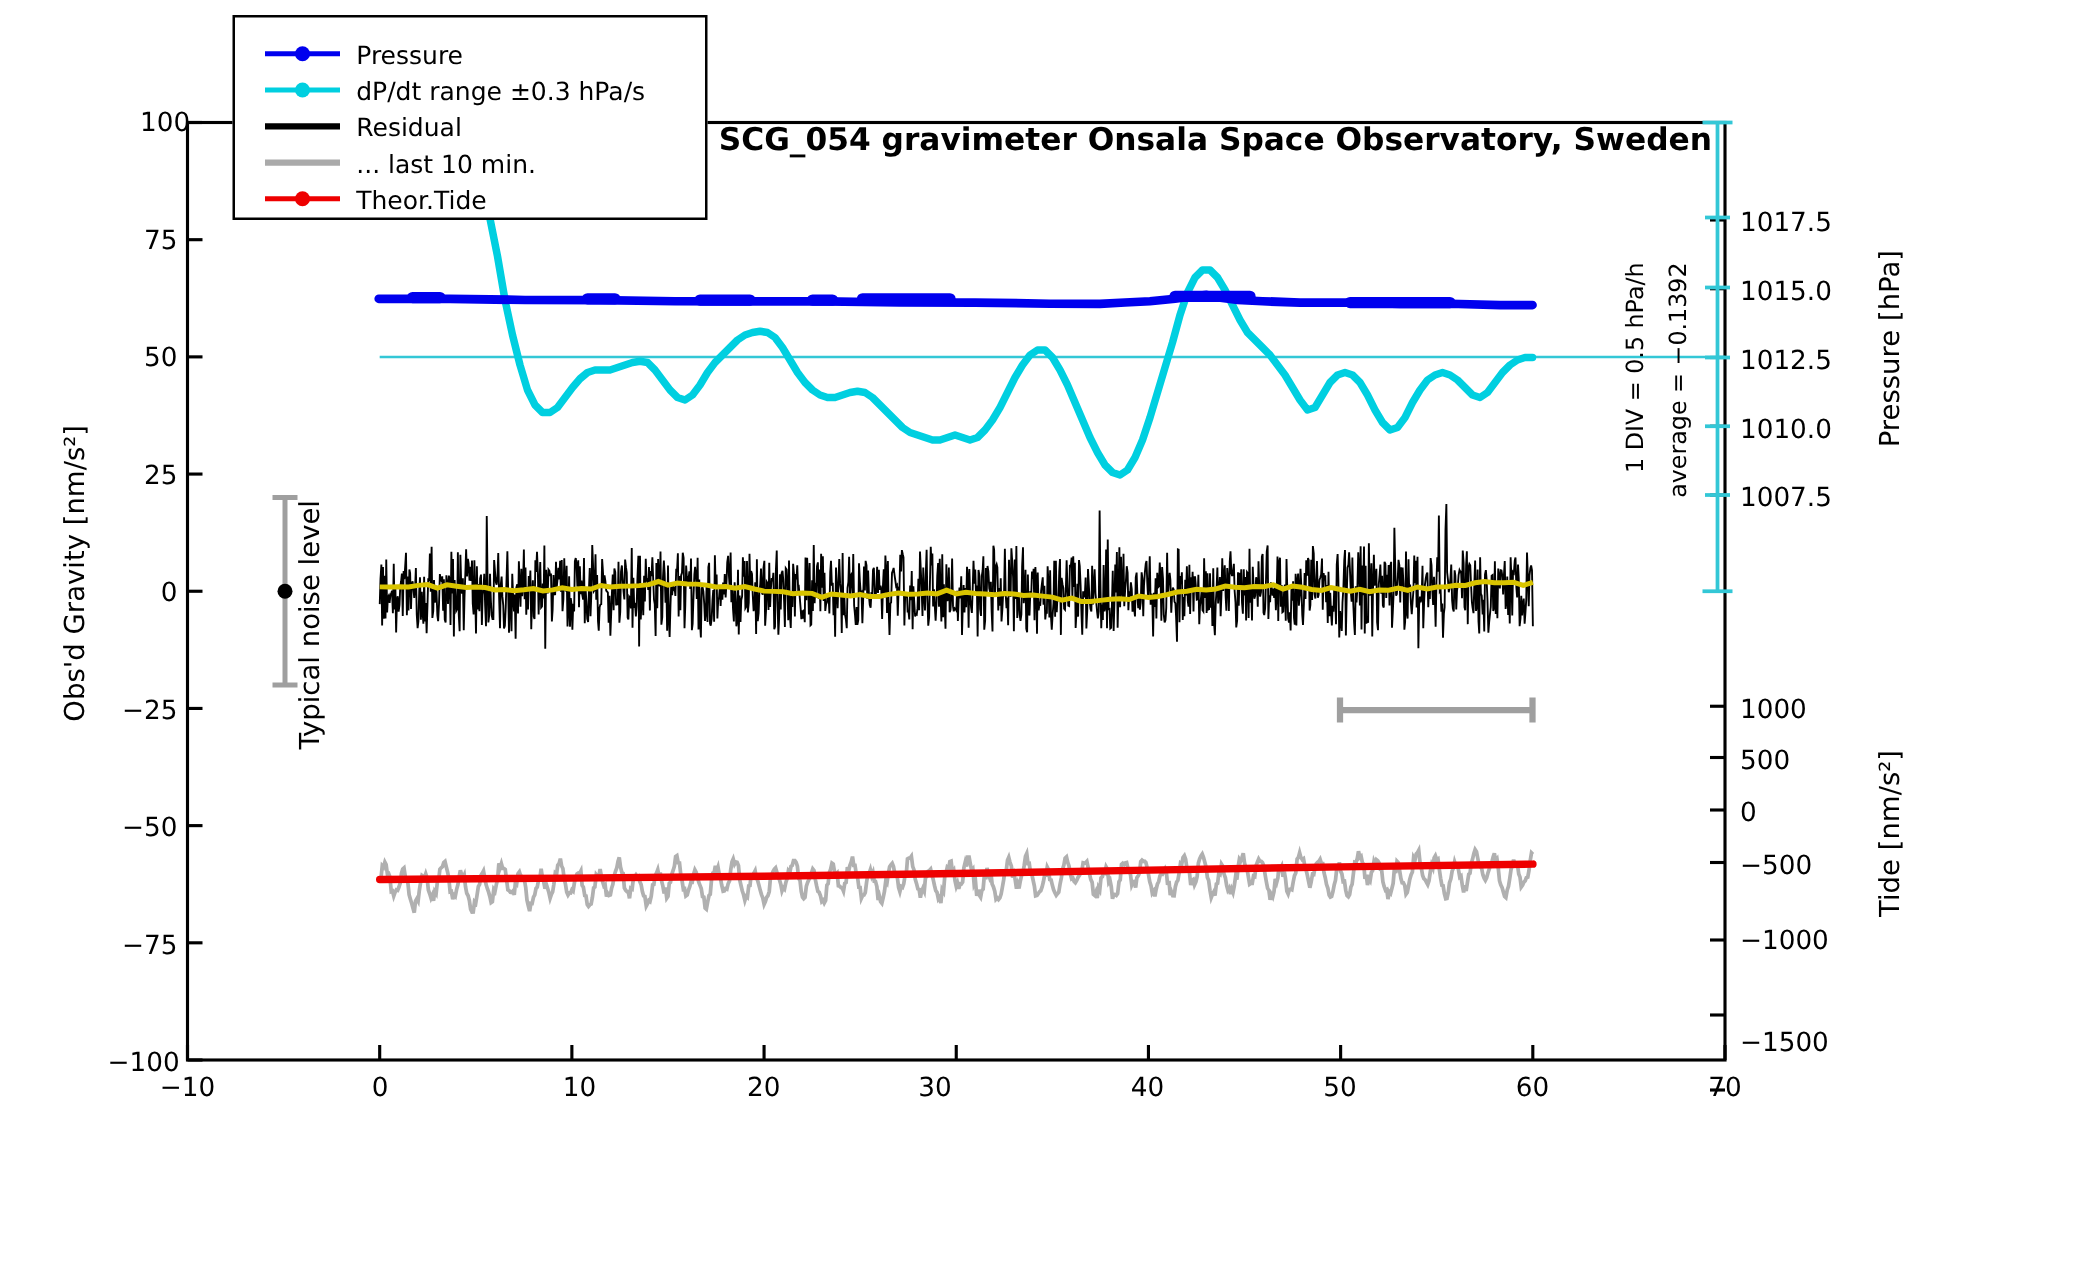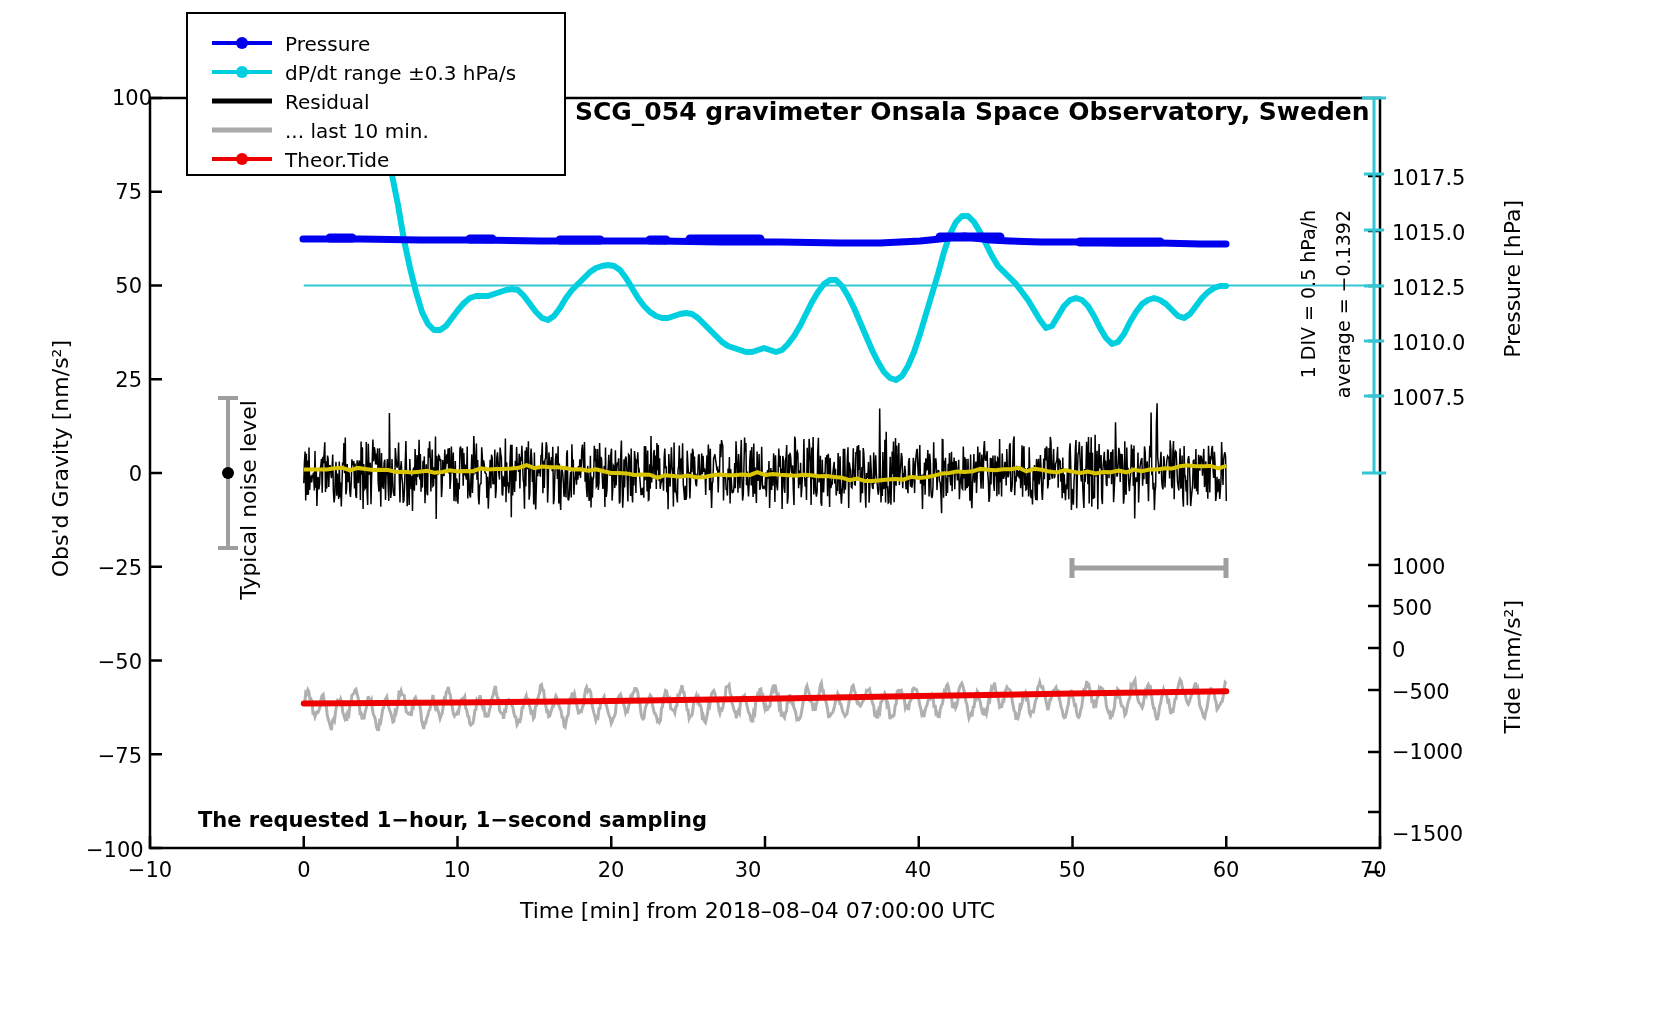--- a/index.html
+++ b/index.html
@@ -158,44 +158,42 @@
   <div class="abs tick" style="left:112px;top:274px;width:30px;text-align:right">50</div>
   <div class="abs tick" style="left:112px;top:368px;width:30px;text-align:right">25</div>
   <div class="abs tick" style="left:112px;top:462px;width:30px;text-align:right">0</div>
   <div class="abs tick" style="left:96px;top:556px;width:46px;text-align:right">−25</div>
   <div class="abs tick" style="left:96px;top:650px;width:46px;text-align:right">−50</div>
   <div class="abs tick" style="left:96px;top:744px;width:46px;text-align:right">−75</div>
   <div class="abs tick" style="left:86px;top:838px;width:56px;text-align:right">−100</div>
 
   <div class="abs tick" style="left:122px;top:858px;width:56px;text-align:center">−10</div>
   <div class="abs tick" style="left:284px;top:858px;width:40px;text-align:center">0</div>
-  <div class="abs tick" style="left:437px;top:858px;width:40px;text-align:center">10</div>
+  <div class="abs tick" style="left:437px;top:858px;width:40px;text-align:right">10</div>
   <div class="abs tick" style="left:591px;top:858px;width:40px;text-align:center">20</div>
   <div class="abs tick" style="left:728px;top:858px;width:40px;text-align:center">30</div>
   <div class="abs tick" style="left:898px;top:858px;width:40px;text-align:center">40</div>
   <div class="abs tick" style="left:1052px;top:858px;width:40px;text-align:center">50</div>
   <div class="abs tick" style="left:1206px;top:858px;width:40px;text-align:center">60</div>
-  <div class="abs tick" style="left:1360px;top:858px;width:40px;text-align:left">70</div>
+  <div class="abs tick" style="left:1360px;top:858px;width:40px;text-align:center">70</div>
 
   <div class="abs tick" style="left:1392px;top:166px">1017.5</div>
   <div class="abs tick" style="left:1392px;top:221px">1015.0</div>
   <div class="abs tick" style="left:1392px;top:276px">1012.5</div>
   <div class="abs tick" style="left:1392px;top:331px">1010.0</div>
   <div class="abs tick" style="left:1392px;top:386px">1007.5</div>
 
   <div class="abs tick" style="left:1392px;top:555px">1000</div>
   <div class="abs tick" style="left:1392px;top:596px">500</div>
   <div class="abs tick" style="left:1392px;top:638px">0</div>
   <div class="abs tick" style="left:1392px;top:680px">−500</div>
   <div class="abs tick" style="left:1392px;top:740px">−1000</div>
   <div class="abs tick" style="left:1392px;top:822px">−1500</div>
 
   <div class="abs axlab vert" style="left:48px;top:340px">Obs'd Gravity [nm/s²]</div>
-  <div class="abs axlab" style="left:520px;top:898px;white-space:nowrap">Time [min] from 2018–08–04 07:00:00 UTC</div>
   <div class="abs axlab vert" style="left:1500px;top:200px">Pressure [hPa]</div>
   <div class="abs axlab vert" style="left:1500px;top:600px">Tide [nm/s²]</div>
 
   <div class="abs axlab vert" style="left:236px;top:400px">Typical noise level</div>
   <div class="abs small vert" style="left:1297px;top:210px">1 DIV = 0.5 hPa/h</div>
   <div class="abs small vert" style="left:1332px;top:210px">average = −0.1392</div>
-  <div class="abs note" style="left:198px;top:808px;white-space:nowrap">The requested 1−hour, 1−second sampling</div>
 
 </div>
 
 </body></html>

